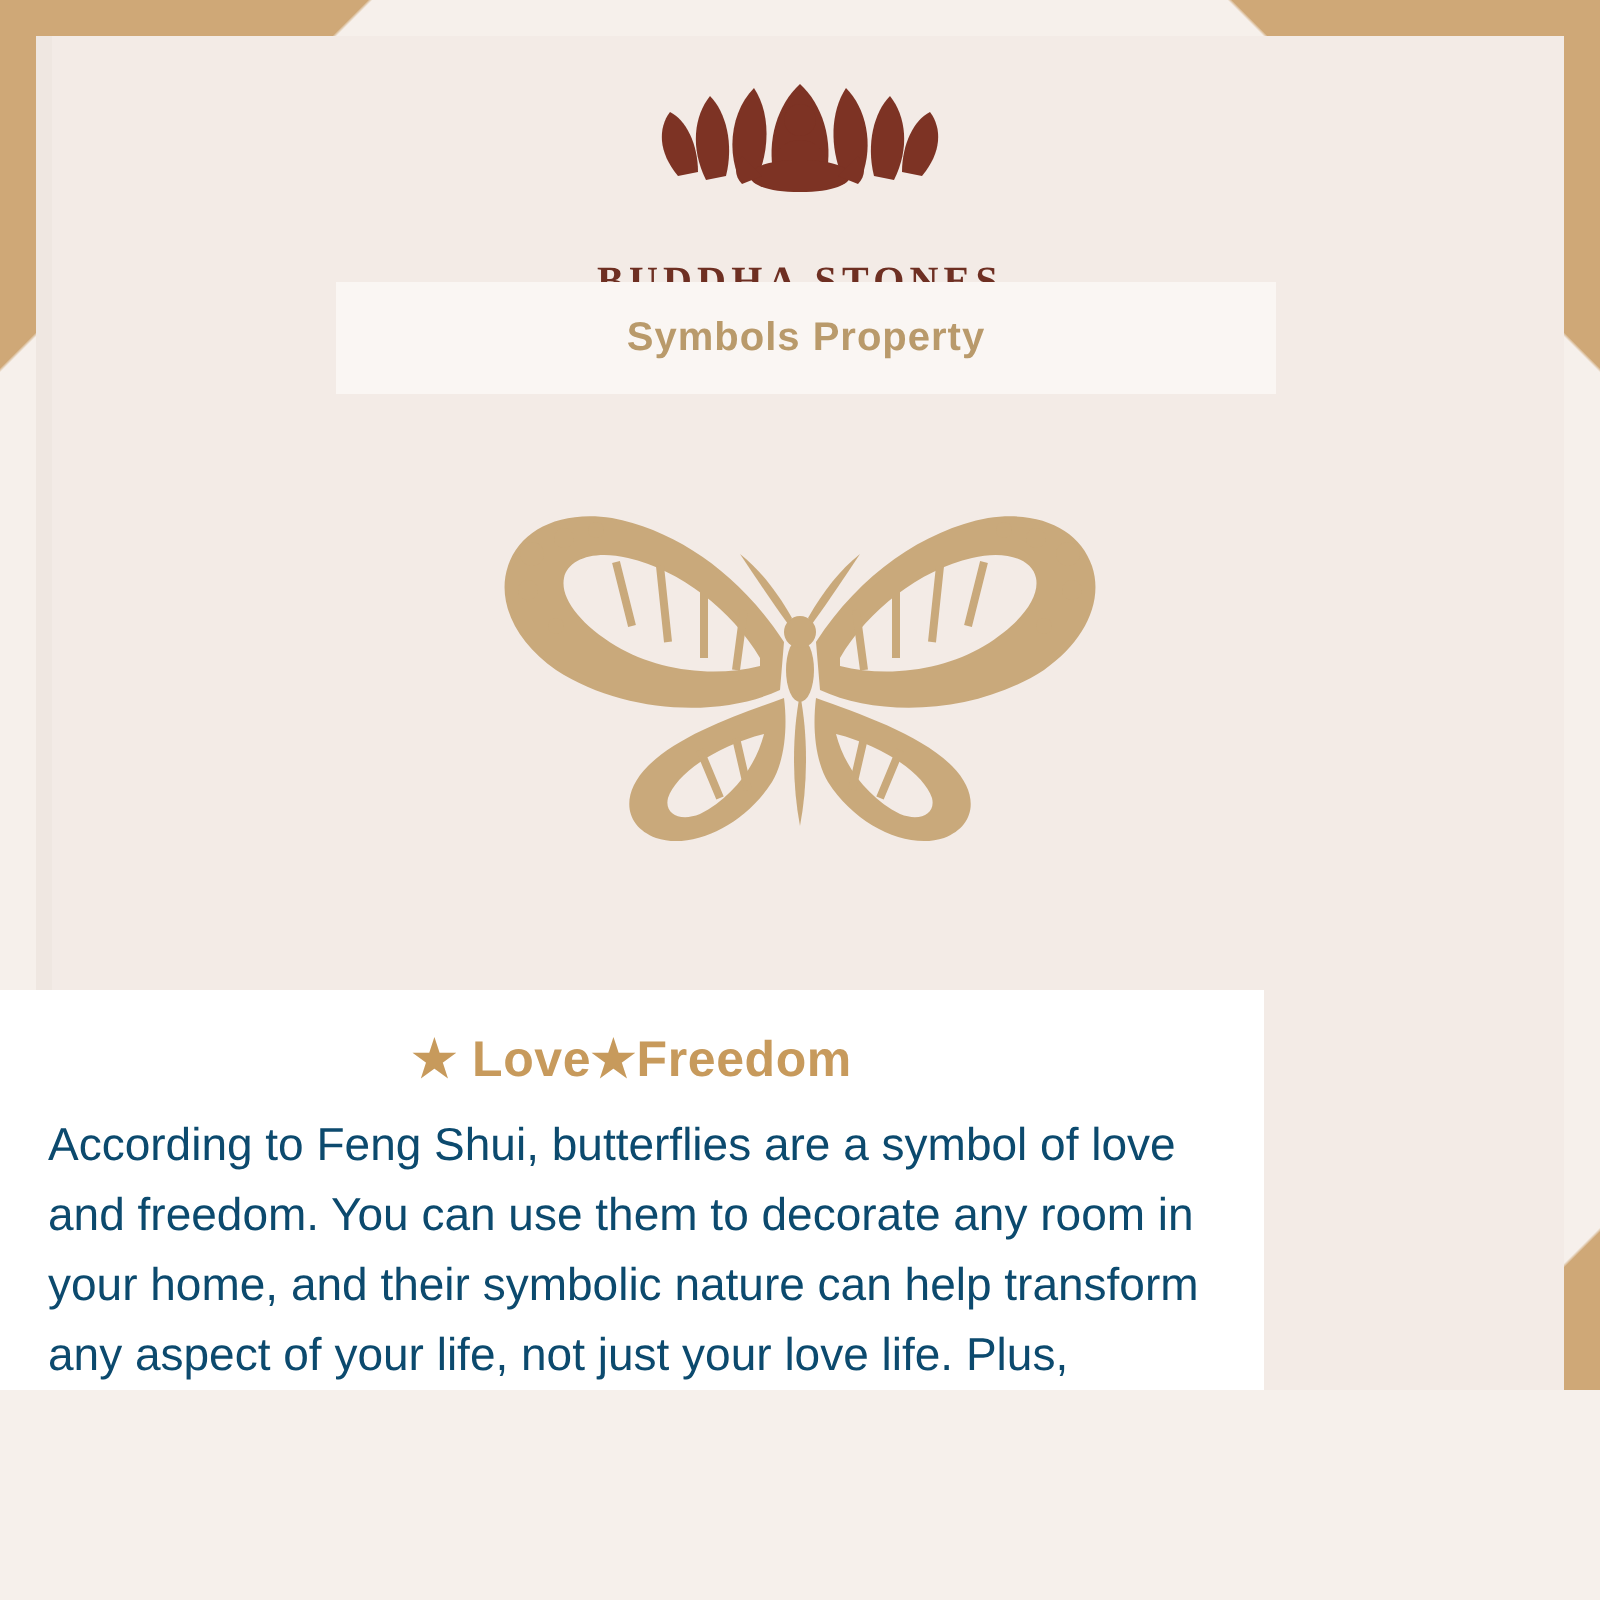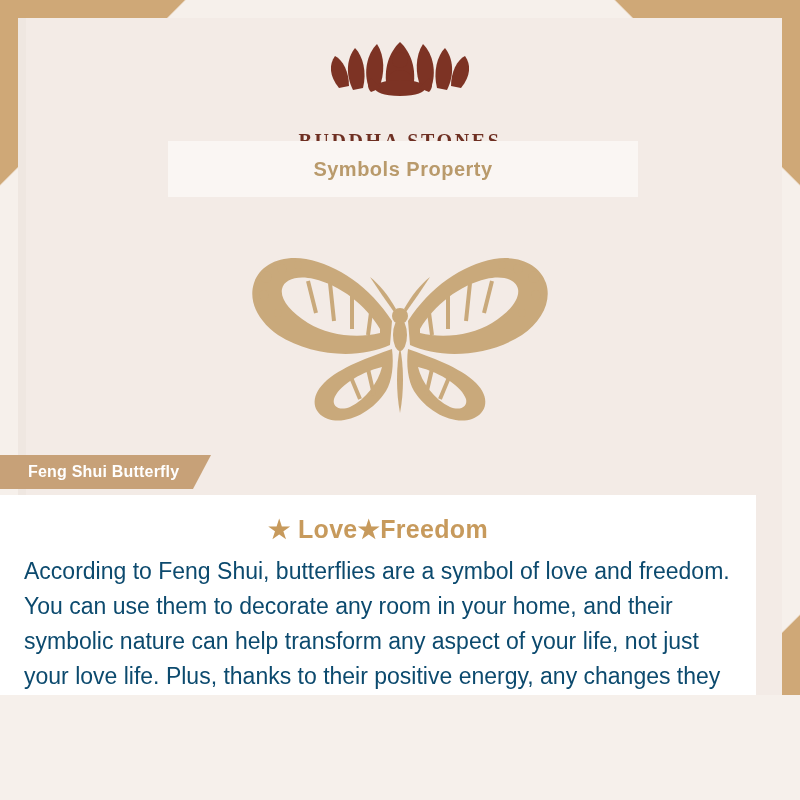--- a/index.html
+++ b/index.html
@@ -160,21 +160,21 @@
     height: 0;
     border-top: 34px solid #c7a178;
     border-right: 18px solid transparent;
   }
 
   
   .content-block {
     position: absolute;
     left: 0;
     top: 495px;
-    width: 756px;
+    width: 632px;
     height: 200px;
     background: #ffffff;
   }
   .subtitle {
     margin: 20px 0 0 0;
     text-align: center;
     font-size: 25px;
     font-weight: bold;
     color: #c79a5c;
     letter-spacing: 0.3px;
@@ -274,24 +274,20 @@
           <circle cx="58" cy="96" r="4"></circle>
         <circle cx="314" cy="60" r="6"></circle>
           <circle cx="298" cy="52" r="5"></circle>
           <circle cx="282" cy="48" r="4"></circle>
         <circle cx="316" cy="78" r="5"></circle>
           <circle cx="302" cy="96" r="4"></circle>
       </g>
     </svg>
   </div>
 
-  <div class="ribbon">
-    <div class="ribbon-body">Feng Shui Butterfly</div>
-    <div class="ribbon-tail"></div>
-  </div>
 
   <div class="content-block">
     <div class="subtitle">★ Love★Freedom</div>
     <p class="body-text">According to Feng Shui, butterflies are a symbol of love and freedom. You can use them to decorate any room in your home, and their symbolic nature can help transform any aspect of your life, not just your love life. Plus, thanks to their positive energy, any changes they bring to your life will be for the better.</p>
   </div>
 
   <div class="bottom-band"></div>
 
 </div>
 

